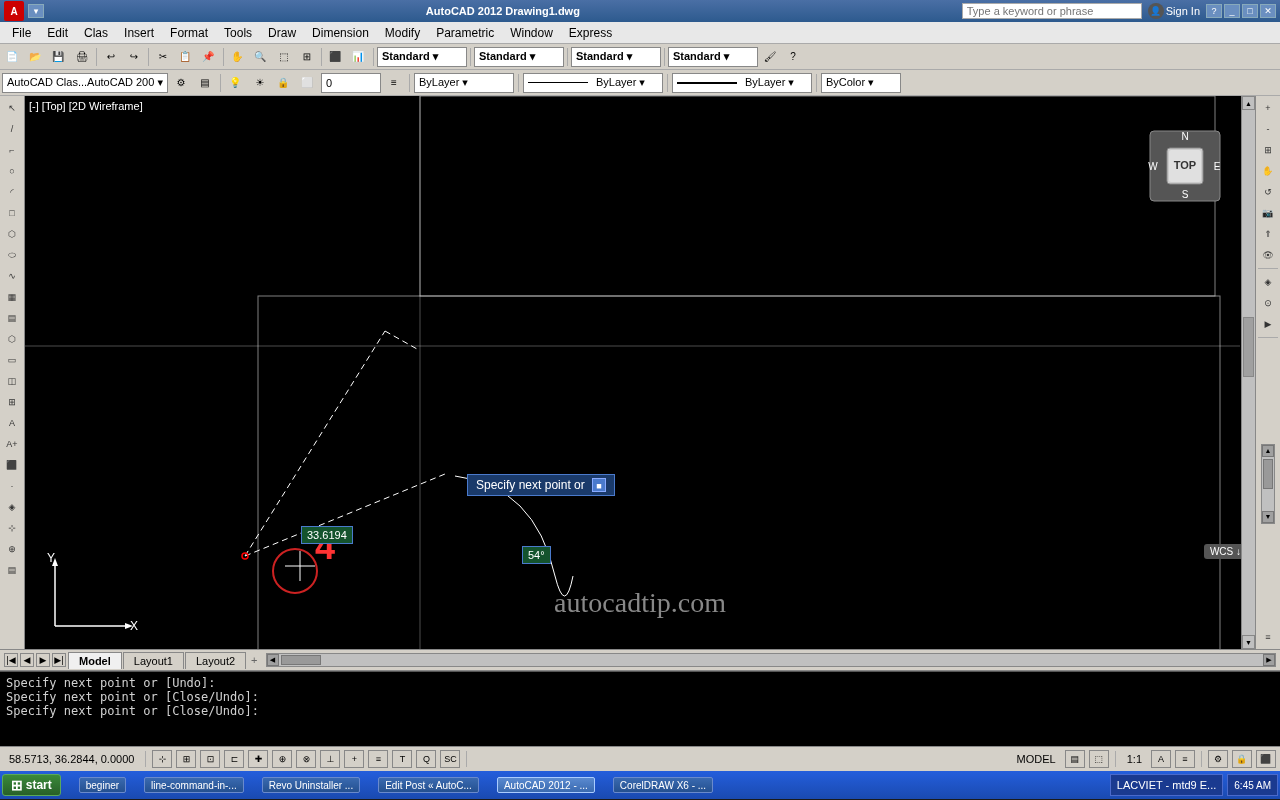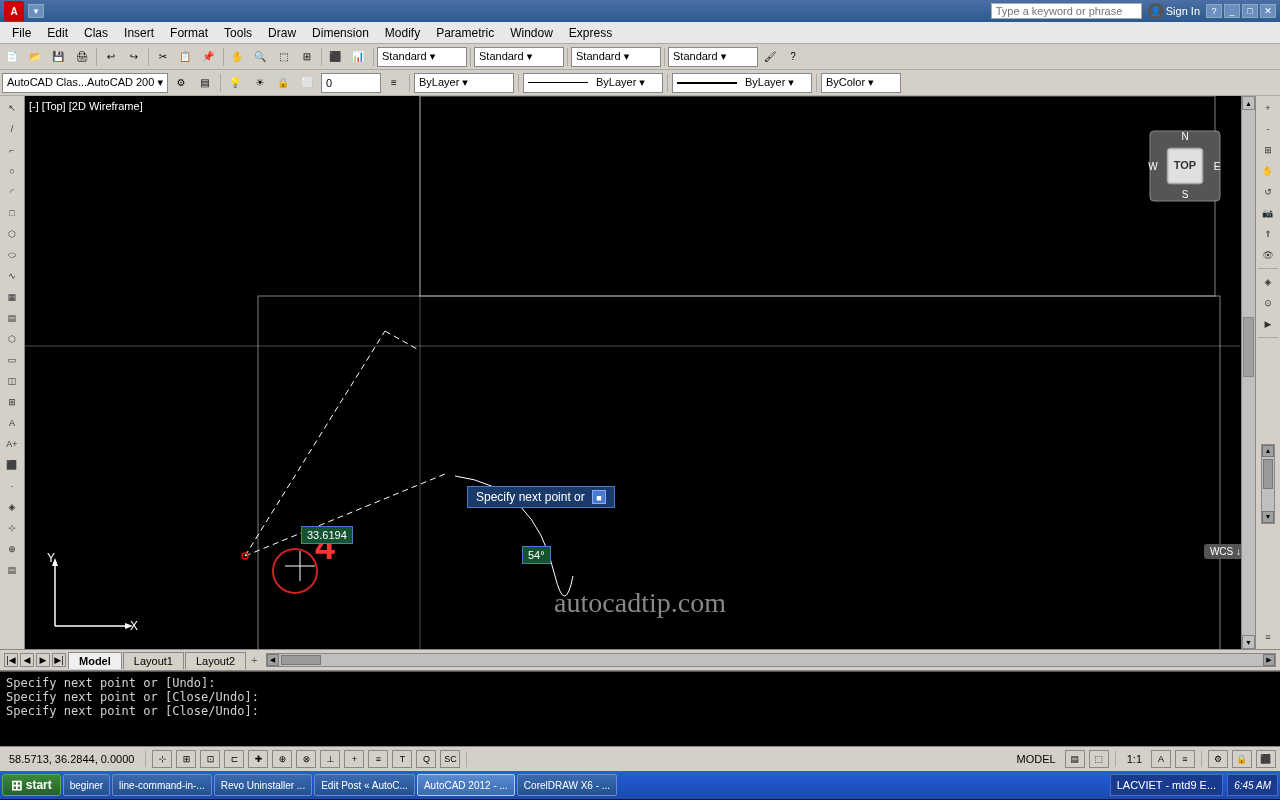--- a/index.html
+++ b/index.html
@@ -21,21 +21,21 @@
     #title-bar-right { display: flex; align-items: center; gap: 2px; }
     .title-btn {
       width: 16px; height: 14px; background: #6a8fc0; border: 1px solid #8ab; color: white;
       font-size: 9px; display: flex; align-items: center; justify-content: center; cursor: pointer;
     }
     .autocad-logo {
       width: 20px; height: 20px; background: #c00; border-radius: 2px;
       display: flex; align-items: center; justify-content: center; color: white; font-weight: bold; font-size: 10px;
     }
     .search-box {
-      background: white; border: 1px solid #aaa; padding: 1px 4px; width: 151px; font-size: 11px; color: #888;
+      background: white; border: 1px solid #aaa; padding: 1px 4px; width: 180px; font-size: 11px; color: #888;
     }
 
     
     #menu-bar {
       height: 22px;
       background: #e8e8e8;
       display: flex;
       align-items: center;
       padding: 0 4px;
       border-bottom: 1px solid #aaa;
@@ -57,21 +57,21 @@
       border-bottom: 1px solid #aaa;
       gap: 1px;
     }
     .tb-btn {
       width: 22px; height: 22px; background: #d4d0c8; border: 1px solid transparent;
       display: flex; align-items: center; justify-content: center; cursor: pointer; font-size: 10px;
     }
     .tb-sep { width: 1px; height: 18px; background: #aaa; margin: 0 2px; }
     .tb-dropdown {
       height: 20px; background: white; border: 1px solid #888; font-size: 11px;
-      display: flex; align-items: center; padding: 0 4px; min-width: 80px; cursor: pointer;
+      display: flex; align-items: center; padding: 0 4px; min-width: 80px; cursor: pointer; font-weight: bold;
     }
 
     
     #toolbar2 {
       height: 26px;
       background: #d4d0c8;
       display: flex;
       align-items: center;
       padding: 1px 2px;
       border-bottom: 1px solid #aaa;
@@ -286,26 +286,27 @@
       display: flex; align-items: center; gap: 3px;
     }
     .taskbar-item {
       background: linear-gradient(to bottom, #3a6ab0, #245090);
       border: 1px solid #6a8acc;
       border-radius: 2px;
       color: white;
       font-size: 10px;
       padding: 2px 6px;
       cursor: pointer;
-      height: 22px;
+      height: 16px;
       display: flex; align-items: center;
       max-width: 140px;
       overflow: hidden;
       white-space: nowrap;
       text-overflow: ellipsis;
+      margin-left: 16px;
     }
     .taskbar-item.active {
       background: linear-gradient(to bottom, #5a8ad0, #3a6ab0);
       border-color: #aaccff;
       align-items: center;
     }
     .taskbar-right {
       margin-left: auto;
       display: flex;
       align-items: center;
@@ -322,21 +323,21 @@
       height: 22px;
       gap: 3px;
     }
     .clock {
       background: #1a3a90;
       border: 1px solid #4a6acc;
       color: white;
       font-size: 10px;
       padding: 2px 6px;
       height: 22px;
-      display: flex; align-items: center; font-style: italic;
+      display: flex; align-items: center;
     }
 
     
     .vscroll {
       position: absolute;
       right: 0;
       top: 0;
       bottom: 0;
       width: 14px;
       background: #c0c0c0;
@@ -364,20 +365,21 @@
     .vscroll-btn.bottom { bottom: 0; }
   </style>
 </head>
 <body>
 
 <div id="title-bar">
   <div id="title-bar-left">
     <div class="autocad-logo">A</div>
     <div class="title-btn">▾</div>
   </div>
+  <div id="title-bar-center">AutoCAD 2012  Drawing1.dwg</div>
   <div id="title-bar-right">
     <input class="search-box" type="text" placeholder="Type a keyword or phrase" style="">
     <div style="display:flex;align-items:center;gap:2px;margin-left:4px;">
       <div style="width:16px;height:16px;background:#555;border-radius:50%;display:flex;align-items:center;justify-content:center;color:white;font-size:9px;">👤</div>
       <span style="color:white;font-size:11px;">Sign In</span>
     </div>
     <div style="width:2px;"></div>
     <div class="title-btn">?</div>
     <div class="title-btn">_</div>
     <div class="title-btn">□</div>
@@ -523,21 +525,21 @@
         <text x="75" y="54" fill="white" font-size="12">X</text>
         <text x="-8" y="-14" fill="white" font-size="12">Y</text>
         <polygon points="70,47 78,50 70,53" fill="white"></polygon>
         <polygon points="-3,-10 0,-18 3,-10" fill="white"></polygon>
       </g>
 
     </svg>
 
     <div class="step-number" style="left:290px;top:430px;">4</div>
 
-    <div class="tooltip-bubble" style="left:442px;top:390px;">
+    <div class="tooltip-bubble" style="left:442px;top:378px;">
       <span>Specify next point or</span>
       <span class="close-btn">■</span>
     </div>
 
     <div class="dim-tooltip" style="left:276px;top:430px;">
       <span>33.6194</span>
     </div>
 
     <div class="dim-tooltip" style="left:497px;top:450px;">
       <span>54°</span>

